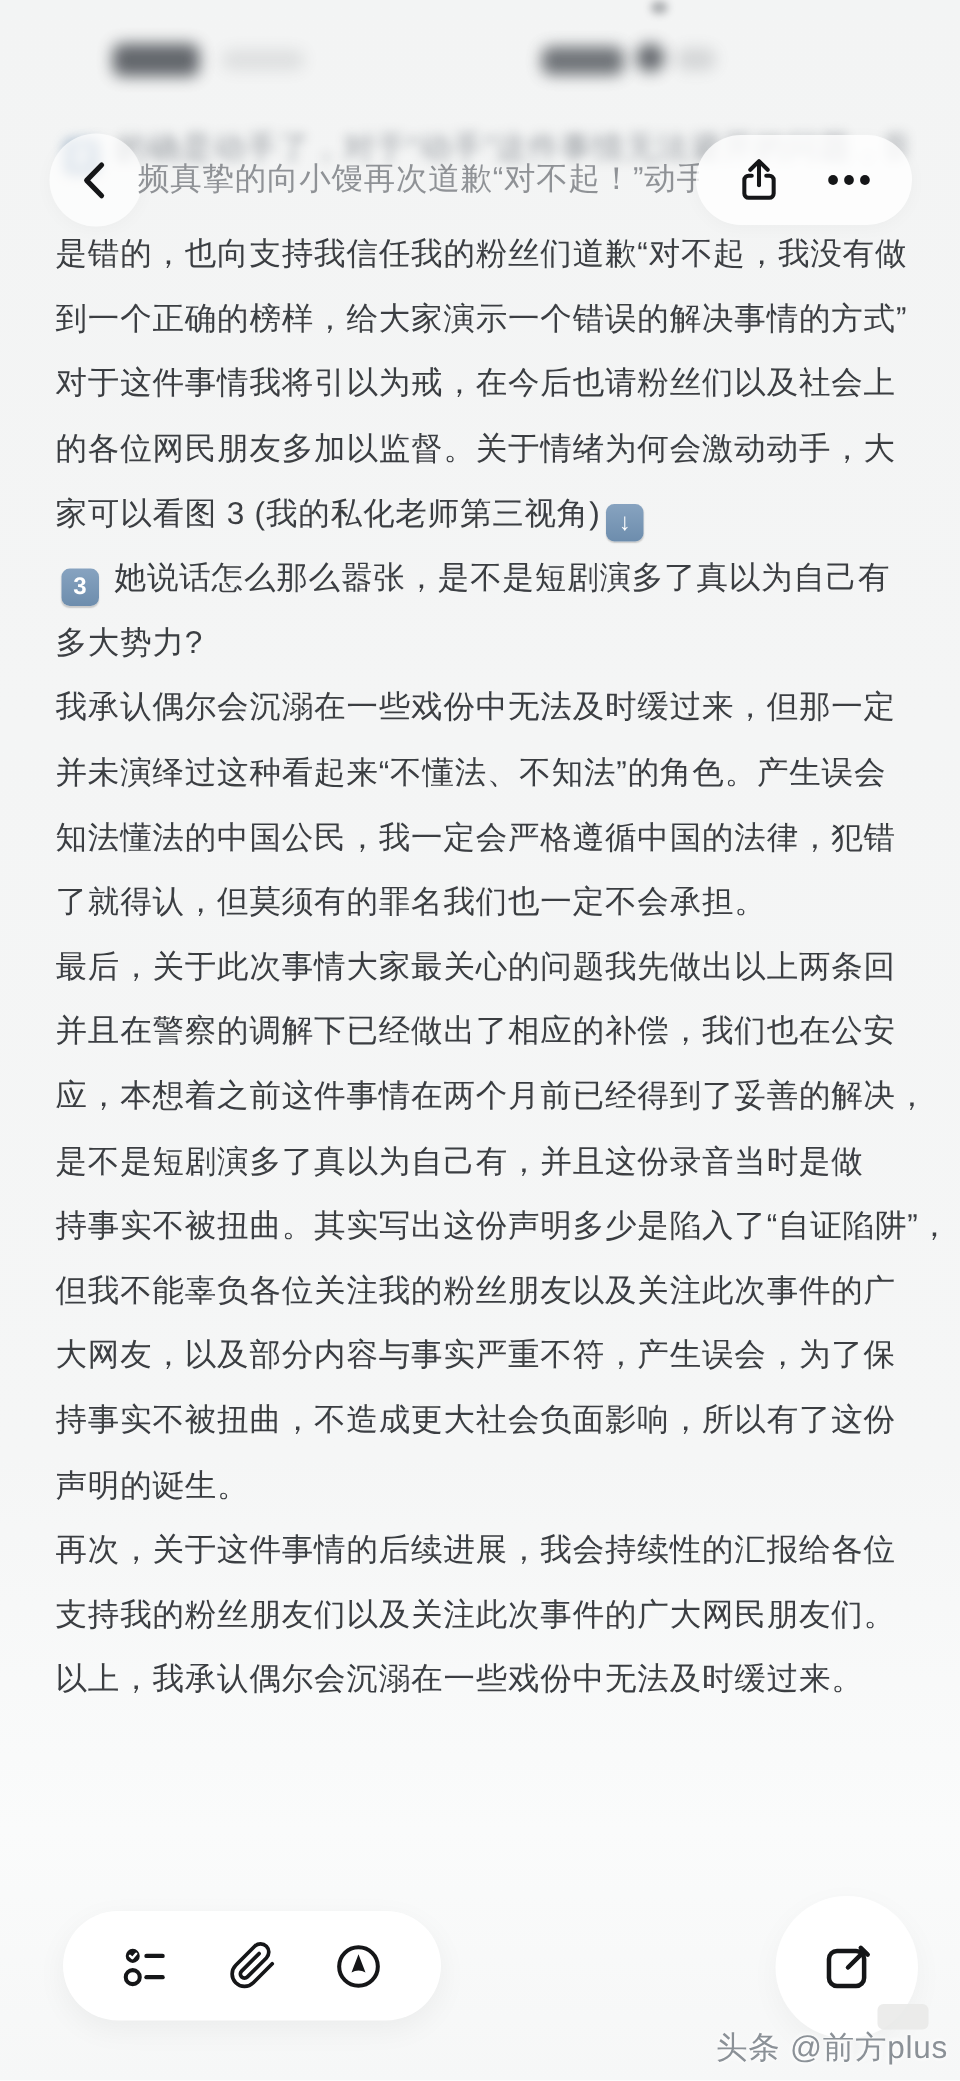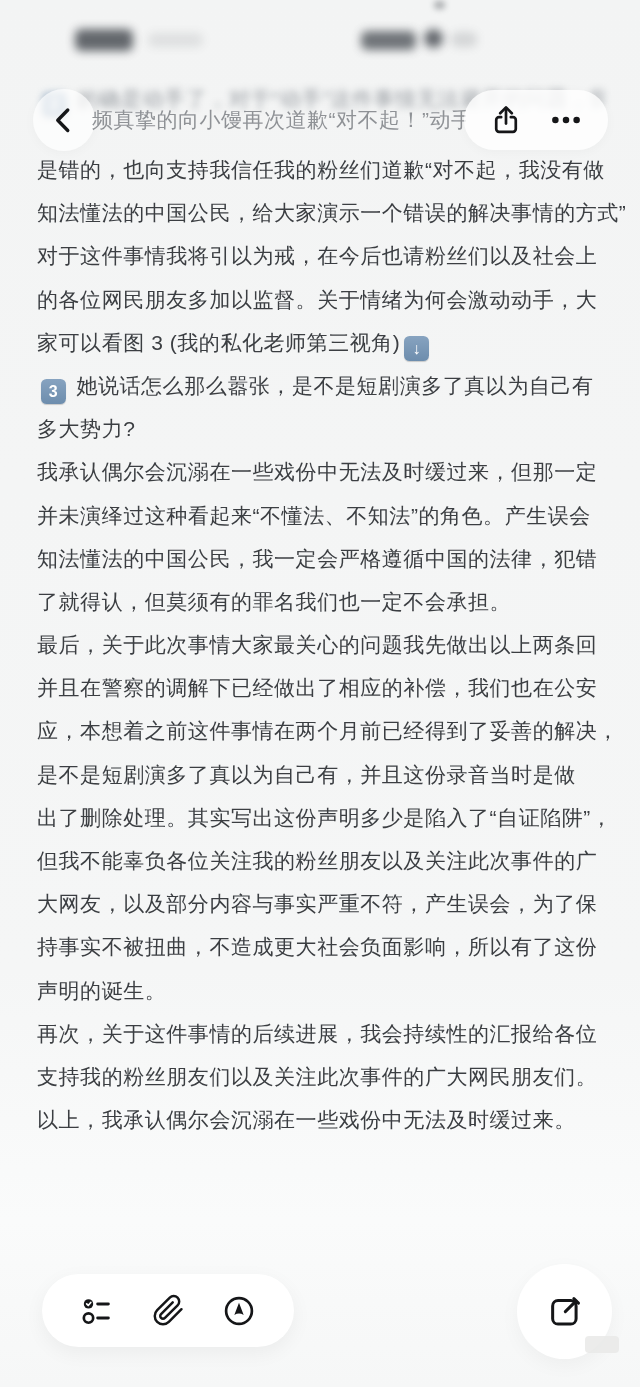--- a/index.html
+++ b/index.html
@@ -84,35 +84,35 @@
   <div class="sb-blob sb-b4"></div>
   <div class="sb-blob sb-b5"></div>
 
   <div class="blurline">
     <span class="keycap faint">2</span>
     <span>的确是动手了，对于“动手”这件事情无法避开的问题，我</span>
   </div>
 
   <div class="note" id="note-lines">
       <div class="line">是错的，也向支持我信任我的粉丝们道歉“对不起，我没有做</div>
-      <div class="line">知法懂法的中国公民，给大家演示一个错误的解决事情的方式”</div>
+      <div class="line">到一个正确的榜样，给大家演示一个错误的解决事情的方式”</div>
       <div class="line">对于这件事情我将引以为戒，在今后也请粉丝们以及社会上</div>
       <div class="line">的各位网民朋友多加以监督。关于情绪为何会激动动手，大</div>
       <div class="line">家可以看图 3 (我的私化老师第三视角)<span class="keycap">↓</span></div>
       <div class="line"><span class="keycap">3</span> 她说话怎么那么嚣张，是不是短剧演多了真以为自己有</div>
       <div class="line">多大势力?</div>
       <div class="line">我承认偶尔会沉溺在一些戏份中无法及时缓过来，但那一定</div>
       <div class="line">并未演绎过这种看起来“不懂法、不知法”的角色。产生误会</div>
       <div class="line">知法懂法的中国公民，我一定会严格遵循中国的法律，犯错</div>
       <div class="line">了就得认，但莫须有的罪名我们也一定不会承担。</div>
       <div class="line">最后，关于此次事情大家最关心的问题我先做出以上两条回</div>
       <div class="line">并且在警察的调解下已经做出了相应的补偿，我们也在公安</div>
       <div class="line">应，本想着之前这件事情在两个月前已经得到了妥善的解决，</div>
       <div class="line">是不是短剧演多了真以为自己有，并且这份录音当时是做</div>
-      <div class="line">出了删除处理。其实写出这份声明多少是陷入了“自证陷阱”，</div>
+      <div class="line">持事实不被扭曲。其实写出这份声明多少是陷入了“自证陷阱”，</div>
       <div class="line">但我不能辜负各位关注我的粉丝朋友以及关注此次事件的广</div>
       <div class="line">大网友，以及部分内容与事实严重不符，产生误会，为了保</div>
       <div class="line">持事实不被扭曲，不造成更大社会负面影响，所以有了这份</div>
       <div class="line">声明的诞生。</div>
       <div class="line">再次，关于这件事情的后续进展，我会持续性的汇报给各位</div>
       <div class="line">支持我的粉丝朋友们以及关注此次事件的广大网民朋友们。</div>
       <div class="line">以上，我承认偶尔会沉溺在一些戏份中无法及时缓过来。</div>
     </div>
 
   <button class="nav-back">
@@ -177,14 +177,15 @@
     <span>
       <svg width="38" height="38" viewBox="0 0 24 24" fill="none" stroke="#151618" stroke-width="1.9" stroke-linecap="round" stroke-linejoin="round">
         <rect x="4.2" y="4.8" width="14.8" height="14.8" rx="3.4"></rect>
         <path d="M12.2 11.8 L18.9 5.1"></path>
         <path d="M17.6 3.5 l2.9 2.9"></path>
       </svg>
     </span>
   </button>
 
   <div class="wm-badge"></div>
+  <div class="watermark">头条 @前方plus</div>
 
 </div>
 
 </body></html>

